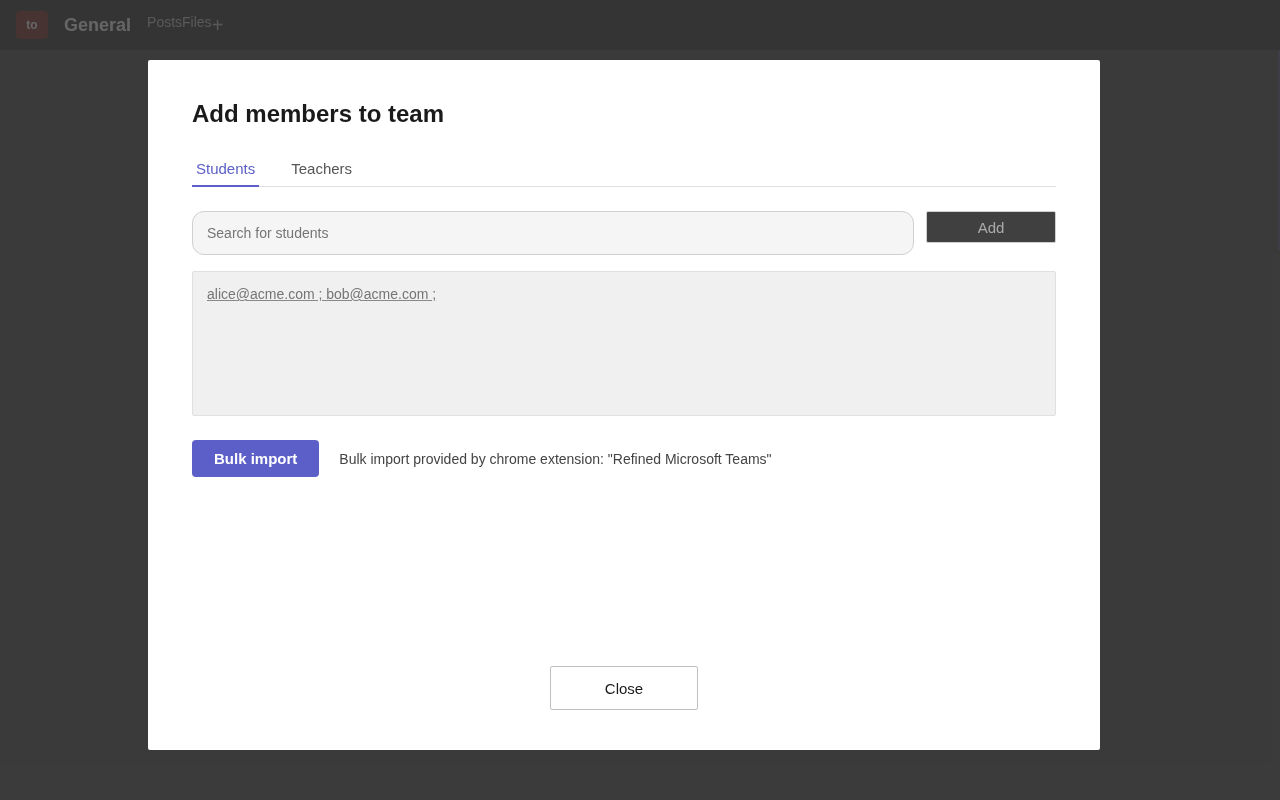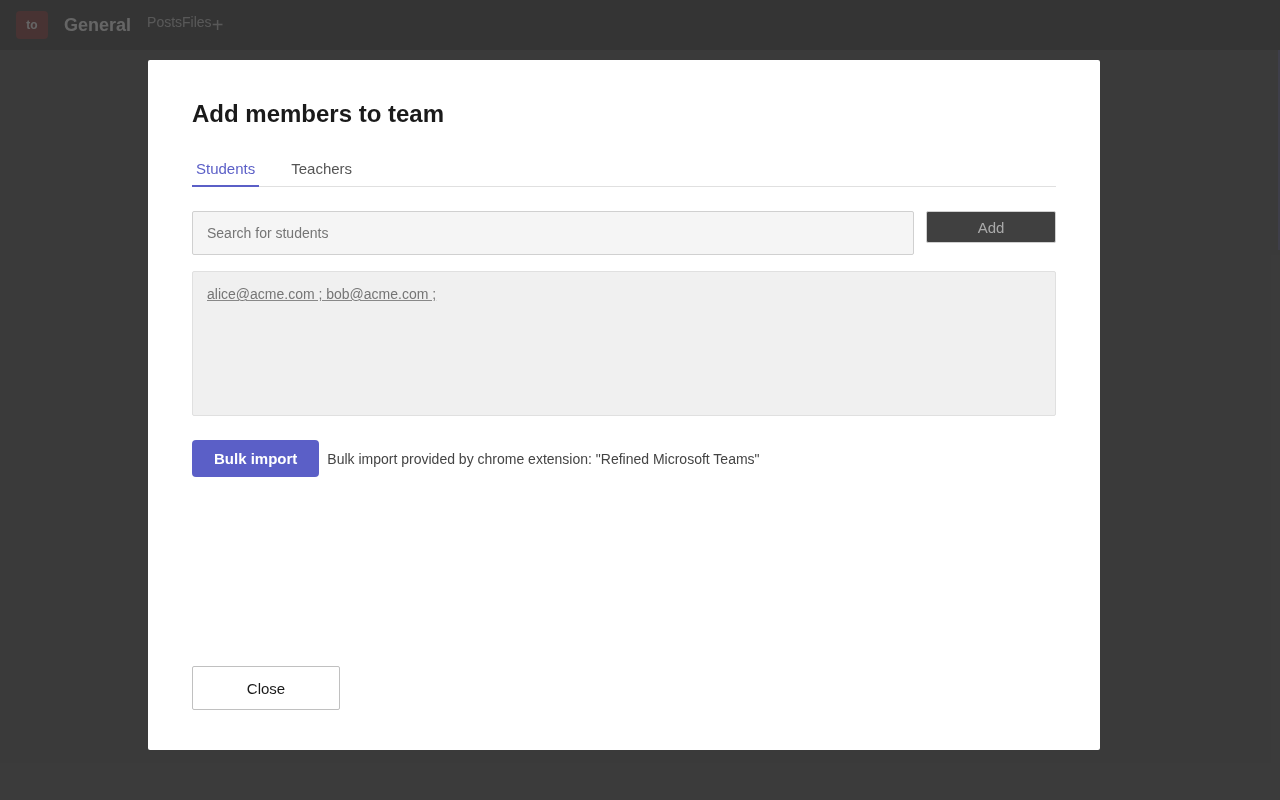--- a/index.html
+++ b/index.html
@@ -125,21 +125,21 @@
 
     .search-input {
       flex: 1;
       height: 44px;
       border: 1px solid #d0d0d0;
       background: #f5f5f5;
       padding: 0 14px;
       font-size: 14px;
       color: #888;
       outline: none;
-      border-radius: 2px;
+      border-radius: 12px;
     }
 
     .add-button {
       width: 130px;
       height: 32px;
       background: #404040;
       border: 1px solid #d0d0d0;
       color: #aaa;
       font-size: 15px;
       cursor: not-allowed;
@@ -161,21 +161,21 @@
       outline: none;
       font-family: 'Segoe UI', Arial, sans-serif;
       margin-bottom: 24px;
       text-decoration: underline;
     }
 
     
     .bulk-import-row {
       display: flex;
       align-items: center;
-      gap: 8px;
+      gap: 20px;
       margin-bottom: auto;
     }
 
     .bulk-import-button {
       background: #5b5fc7;
       color: #fff;
       border: none;
       padding: 10px 22px;
       font-size: 15px;
       font-weight: 600;
@@ -186,21 +186,21 @@
     }
 
     .bulk-import-desc {
       font-size: 14px;
       color: #444;
     }
 
     
     .modal-footer {
       display: flex;
-      justify-content: flex-start;
+      justify-content: center;
       margin-top: auto;
       padding-top: 32px;
     }
 
     .close-button {
       width: 148px;
       height: 44px;
       background: #fff;
       border: 1px solid #c0c0c0;
       color: #1a1a1a;

